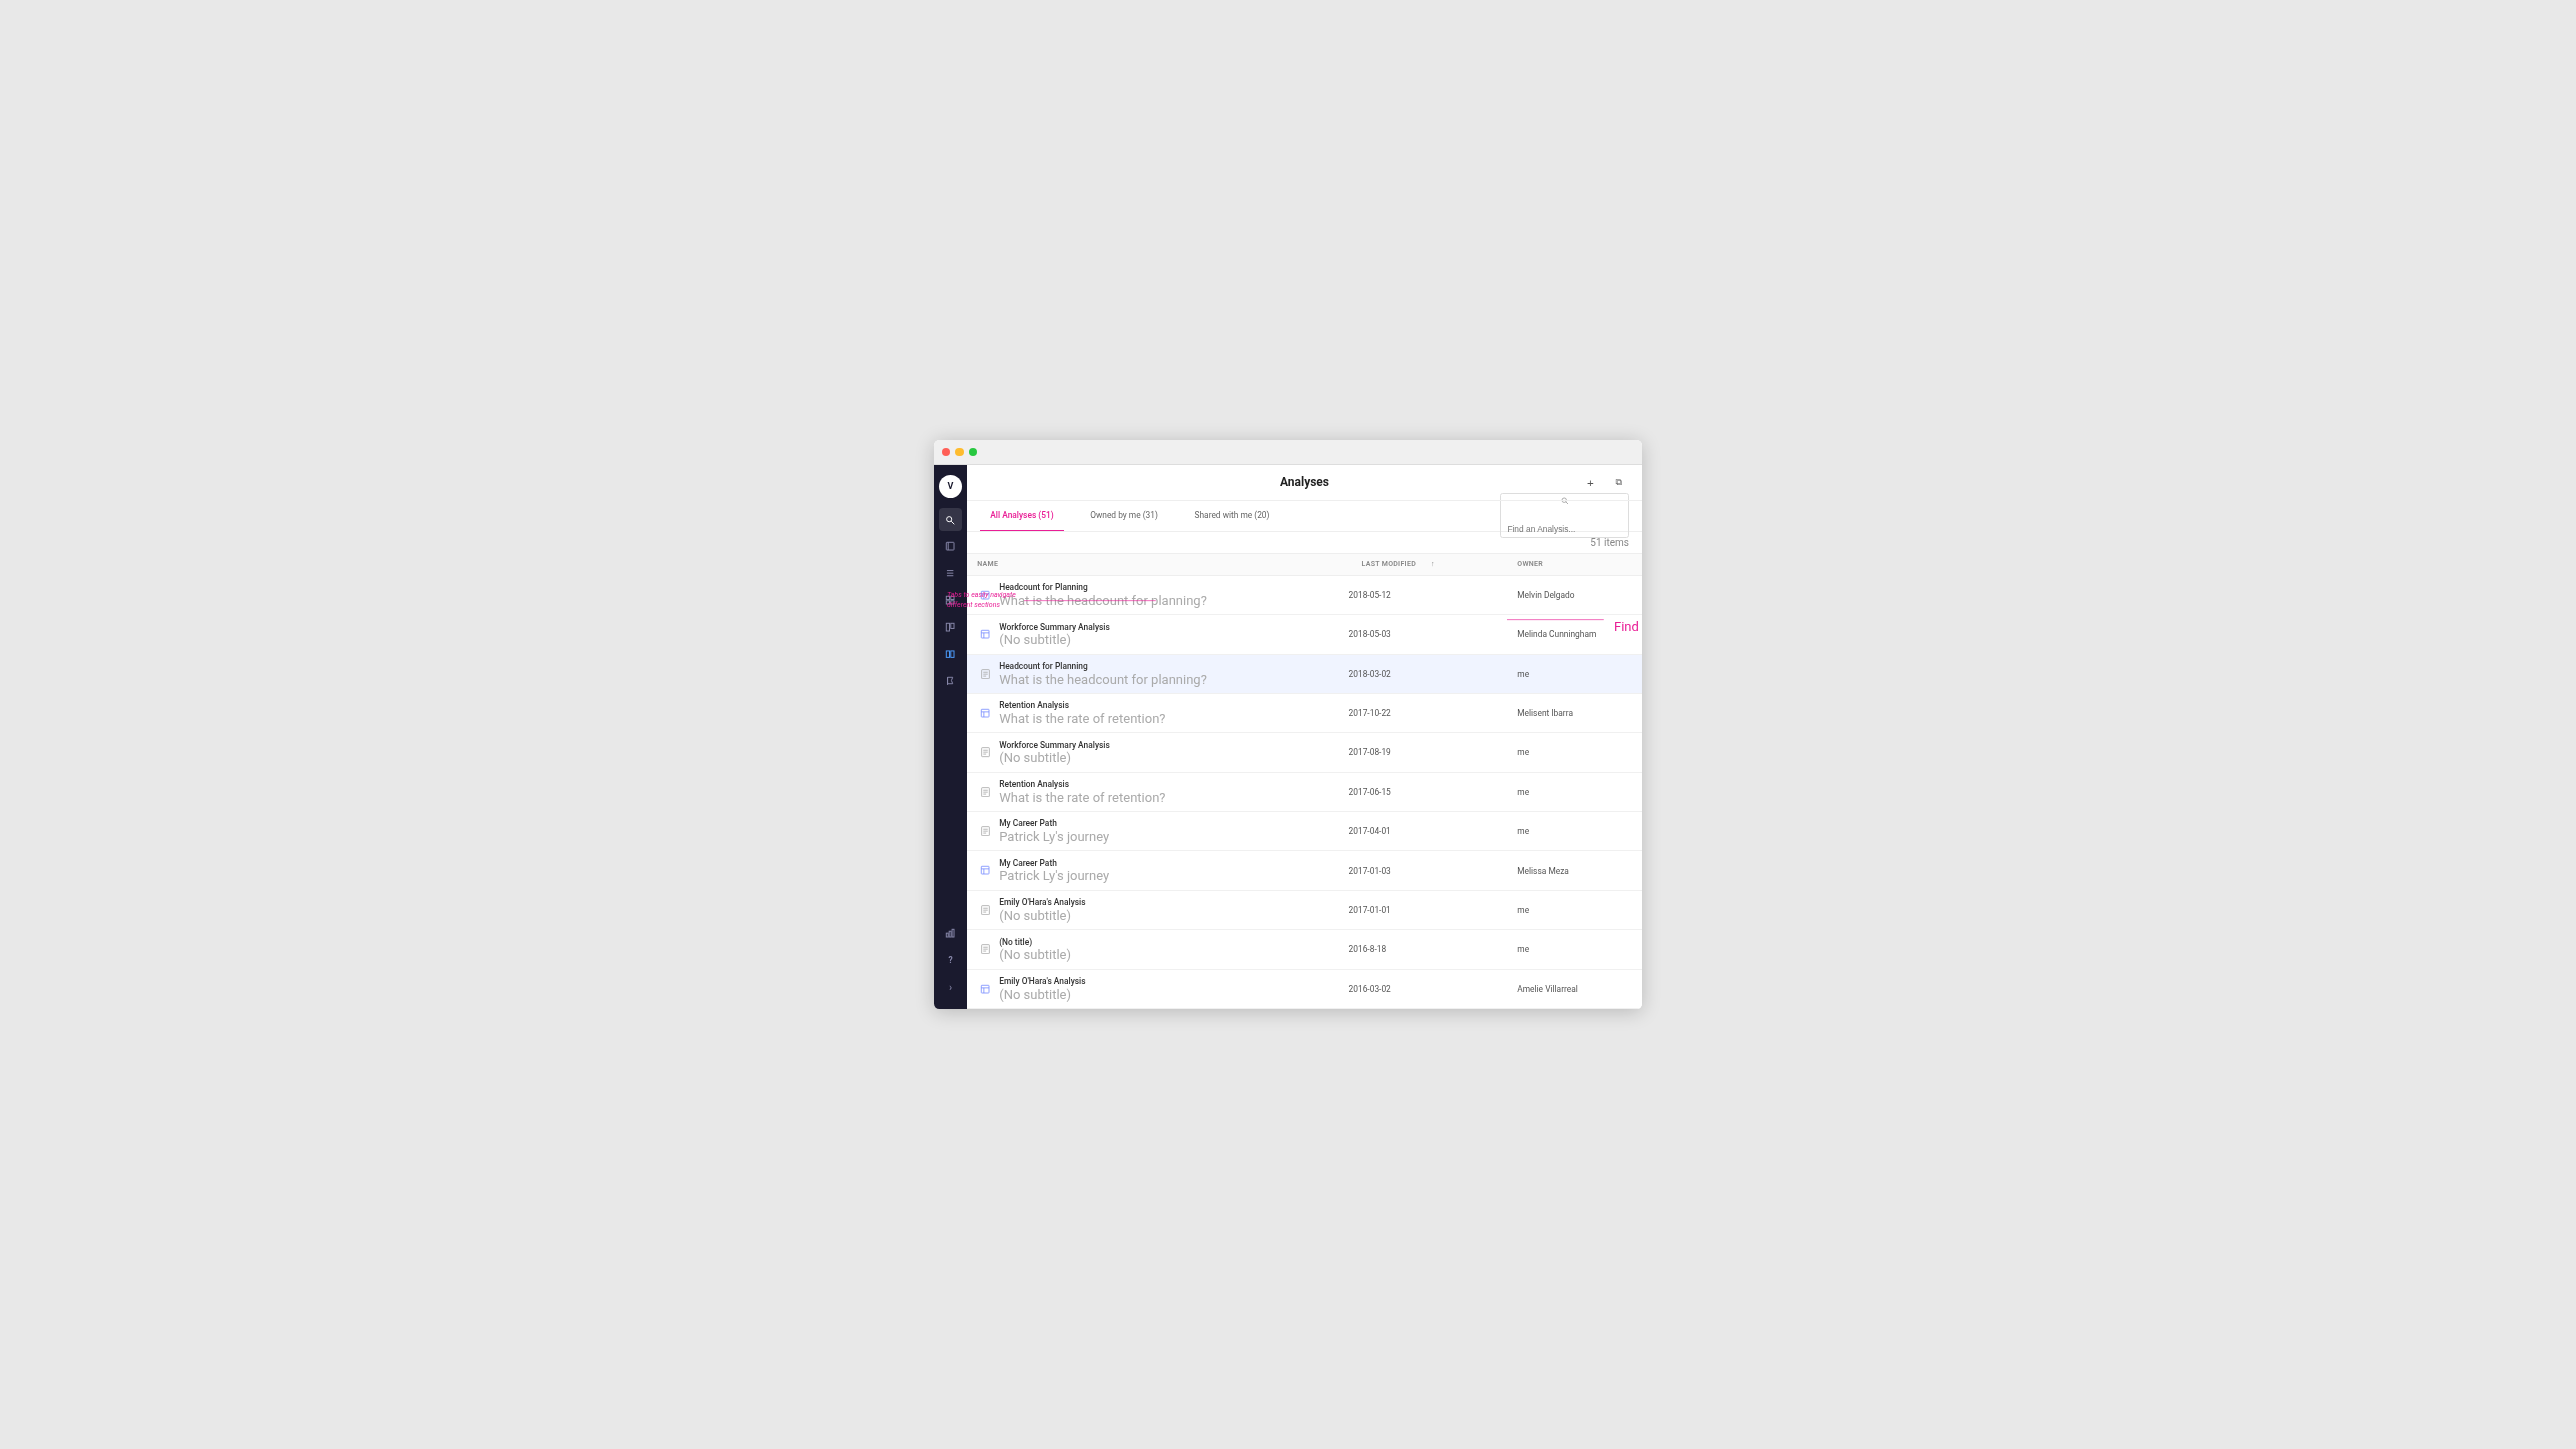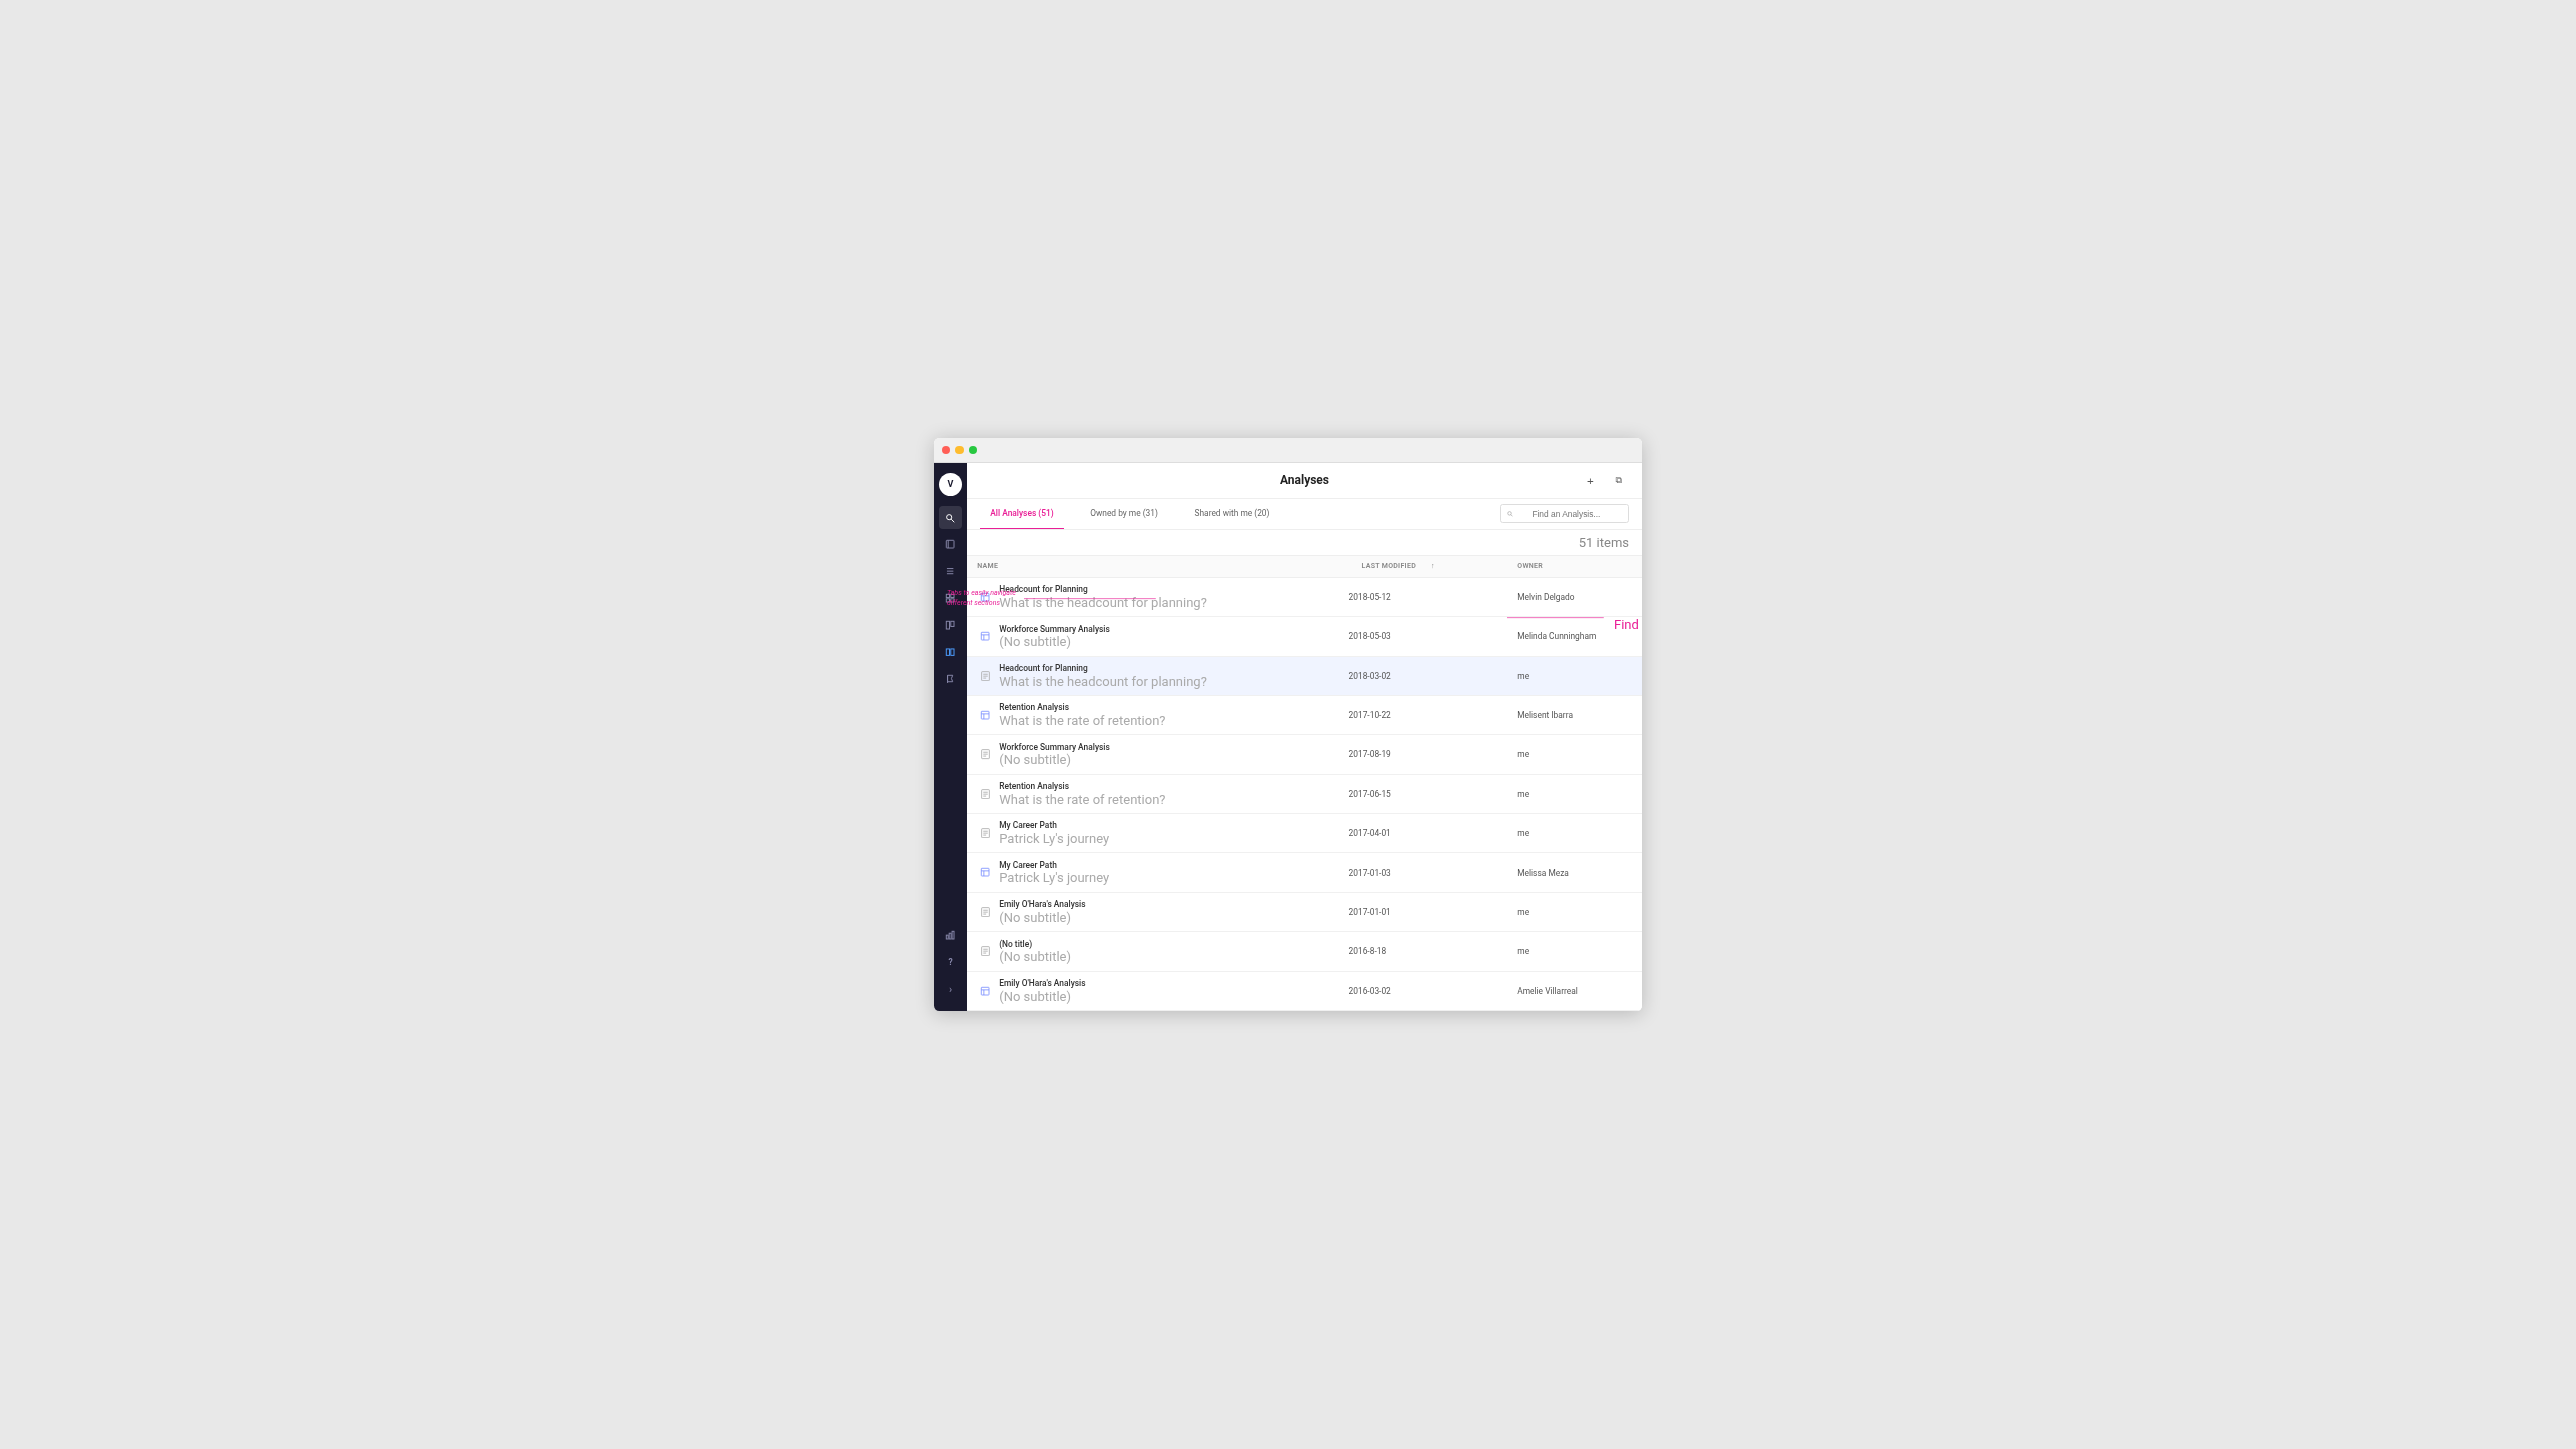--- a/index.html
+++ b/index.html
@@ -149,38 +149,39 @@
     .search-box {
       display: flex;
       align-items: center;
       gap: 19px;
       border: 0.6px solid #ddd;
       border-radius: 2.6px;
       padding: 3.2px 6.4px;
       font-size: 8.4px;
       color: #888;
       width: 129px;
+      flex-direction: column;
     }
     .search-box input {
       border: none;
       outline: none;
       font-size: 8.4px;
       color: #555;
       width: 100%;
       background: transparent;
     }
     
     .table-container {
       flex: 1;
       overflow-y: auto;
     }
     .item-count-bar {
       padding: 5.2px 13px;
       text-align: right;
-      font-size: 13px;
+      font-size: 10px;
       color: #888;
       border-bottom: 0.6px solid #eee;
     }
     table {
       width: 100%;
       border-collapse: collapse;
     }
     thead tr {
       background: #fafafa;
     }

